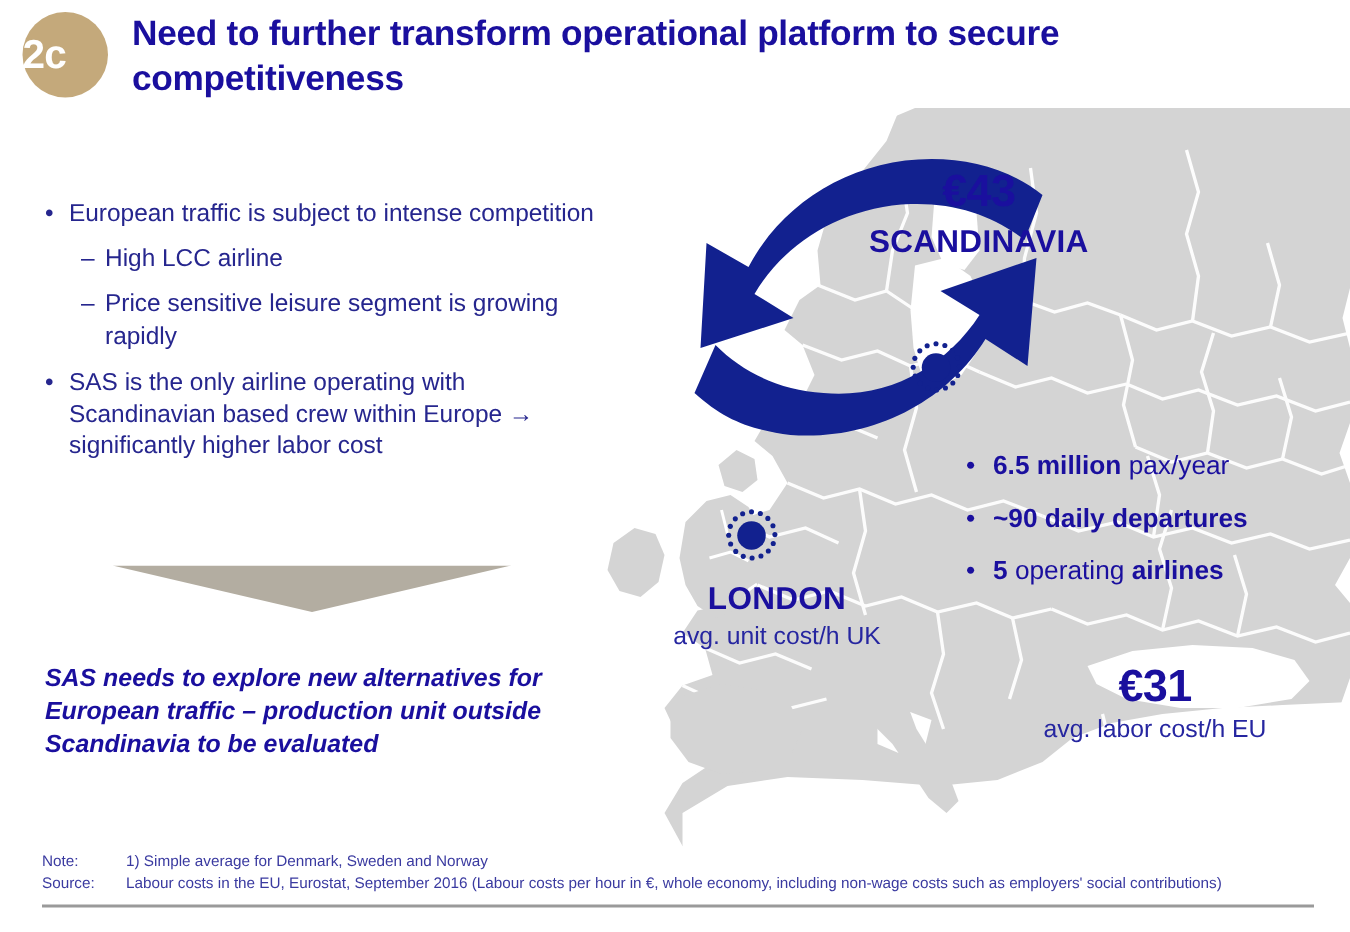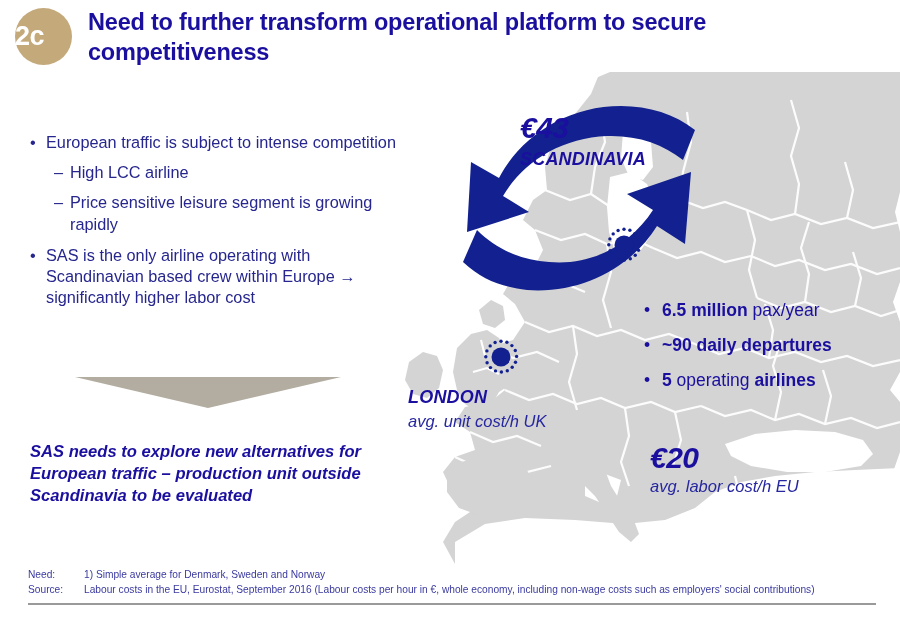--- a/index.html
+++ b/index.html
@@ -115,38 +115,37 @@
     font-size: 16.6px;
     font-weight: bold;
     font-style: italic;
     line-height: 1.34;
     color: #1a0f9e;
   }
 
   
   .map-label {
     position: absolute;
-    text-align: left;
+    text-align: center;
     color: #1a0f9e;
-    font-style: italic;
   }
   .big-euro {
     font-size: 30px;
     font-weight: bold;
     line-height: 1;
     letter-spacing: -0.5px;
   }
   .sub-euro {
     font-size: 16.5px;
     line-height: 1.2;
     color: #2626a0;
     margin-top: 4px;
   }
   .place-name {
-    font-size: 18px;
+    font-size: 21px;
     font-weight: bold;
     line-height: 1.1;
     letter-spacing: 0.2px;
   }
   sup {
     font-size: 0.62em;
     vertical-align: super;
     line-height: 0;
   }
 
@@ -378,42 +377,42 @@
     <div class="big-euro">€43</div>
     <div class="place-name">SCANDINAVIA</div>
   </div>
 
   <div class="map-label" id="london-block">
     <div class="place-name">LONDON</div>
     <div class="sub-euro">avg. unit cost/h UK</div>
   </div>
 
   <div class="map-label" id="eu-block">
-    <div class="big-euro">€20</div>
+    <div class="big-euro">€31</div>
     <div class="sub-euro">avg. labor cost/h EU</div>
   </div>
 
   <div id="stats">
     <div class="stat-row">
       <span class="dot">•</span>
       <b>6.5 million</b><span class="reg"> pax/year</span>
     </div>
     <div class="stat-row">
       <span class="dot">•</span>
       <b>~90 daily departures</b><span class="reg"></span>
     </div>
     <div class="stat-row">
       <span class="dot">•</span>
       <b>5</b><span class="reg"> operating </span><b>airlines</b>
     </div>
   </div>
 
   <div id="footer">
     <div class="foot-row">
-      <div class="foot-key">Need:</div>
+      <div class="foot-key">Note:</div>
       <div class="foot-val">1) Simple average for Denmark, Sweden and Norway</div>
     </div>
     <div class="foot-row">
       <div class="foot-key">Source:</div>
       <div class="foot-val">Labour costs in the EU, Eurostat, September 2016  (Labour costs per hour in €, whole economy, including non-wage costs such as employers' social contributions)</div>
     </div>
   </div>
   <div id="footer-rule"></div>
 
 </div>

